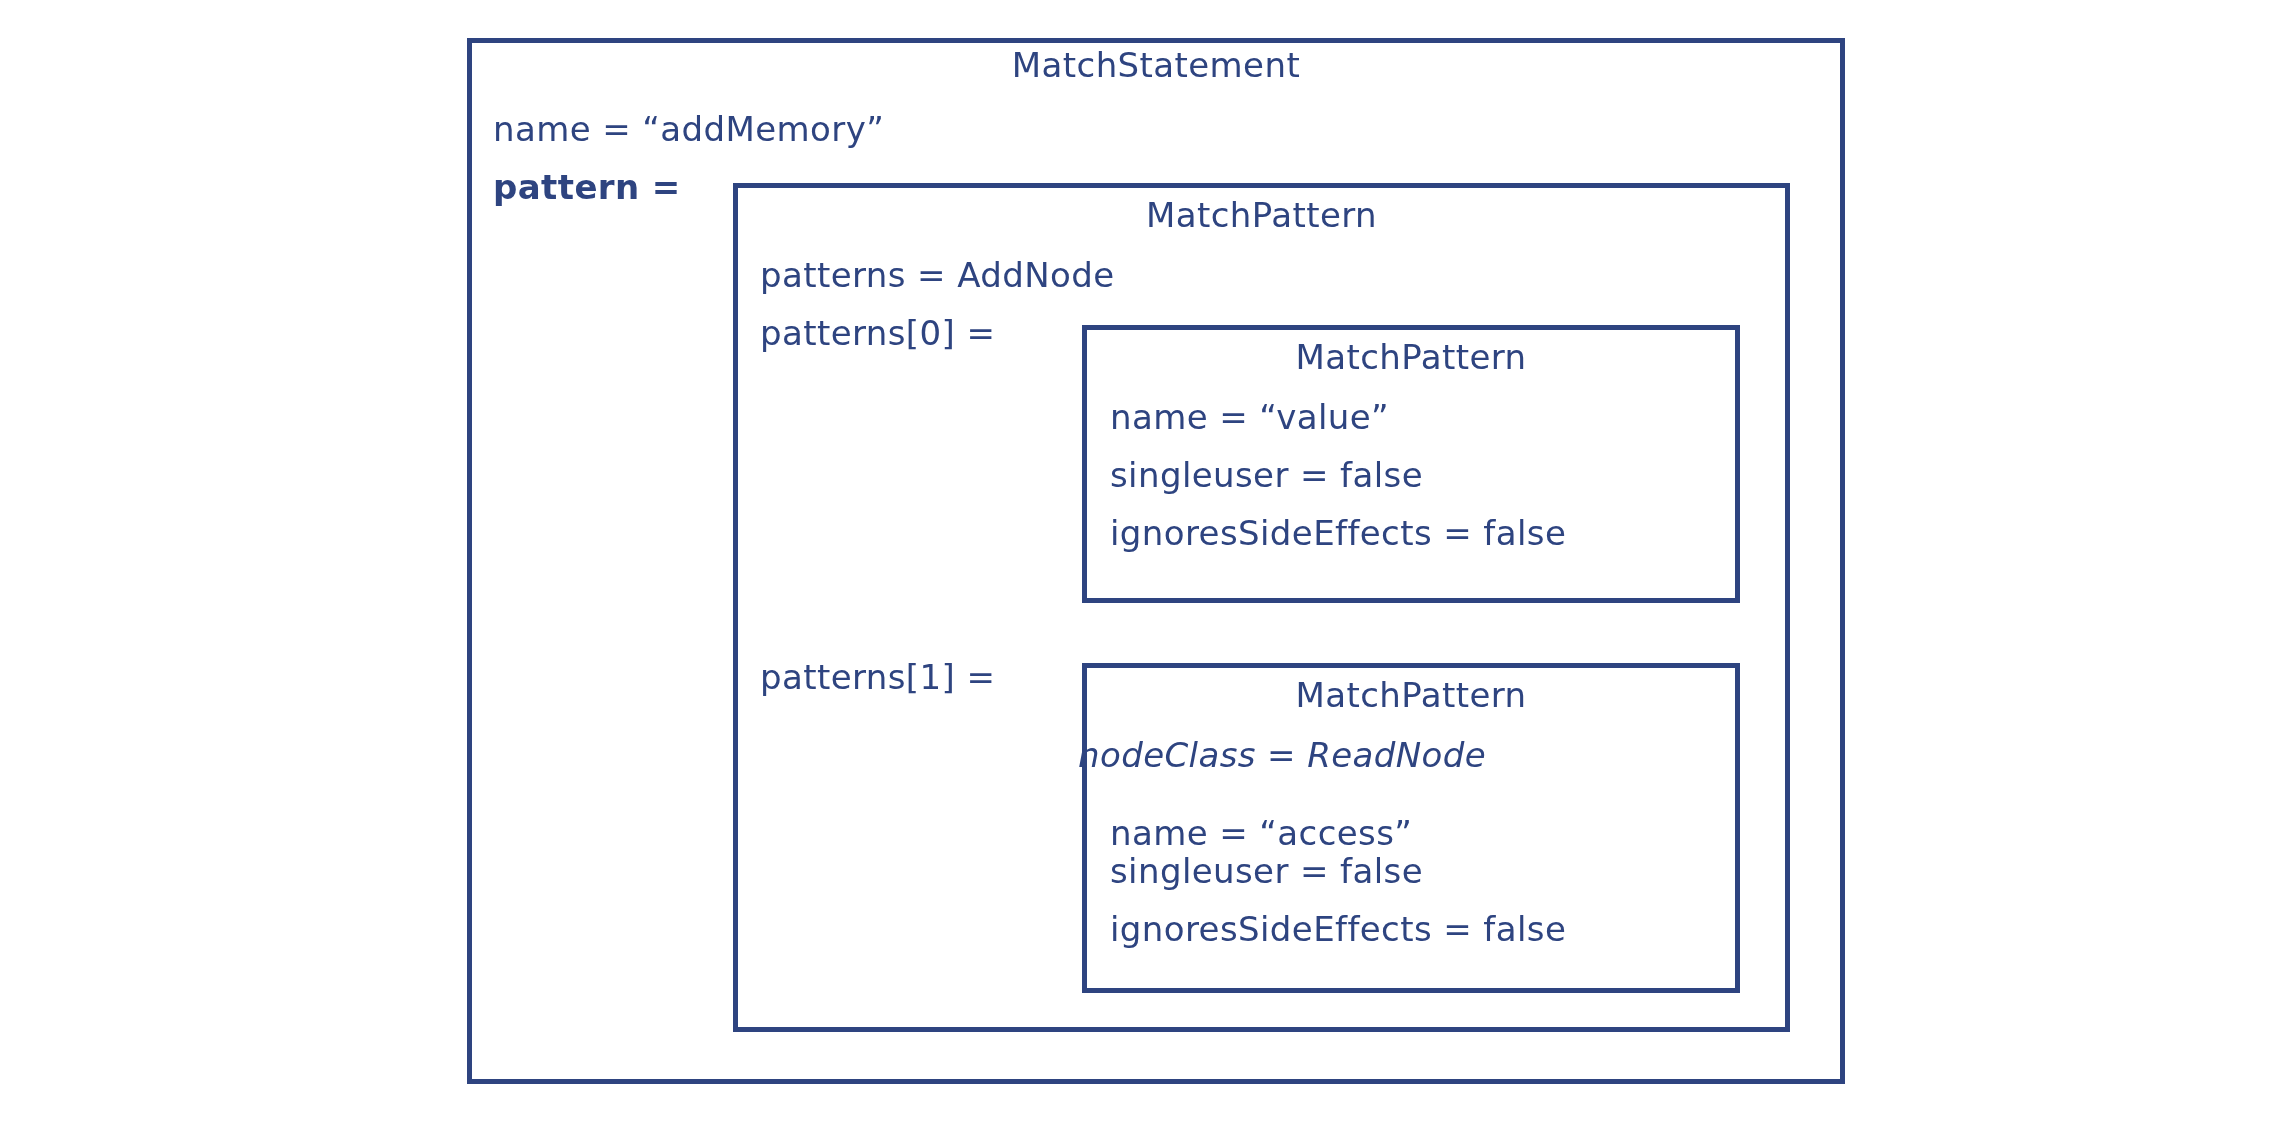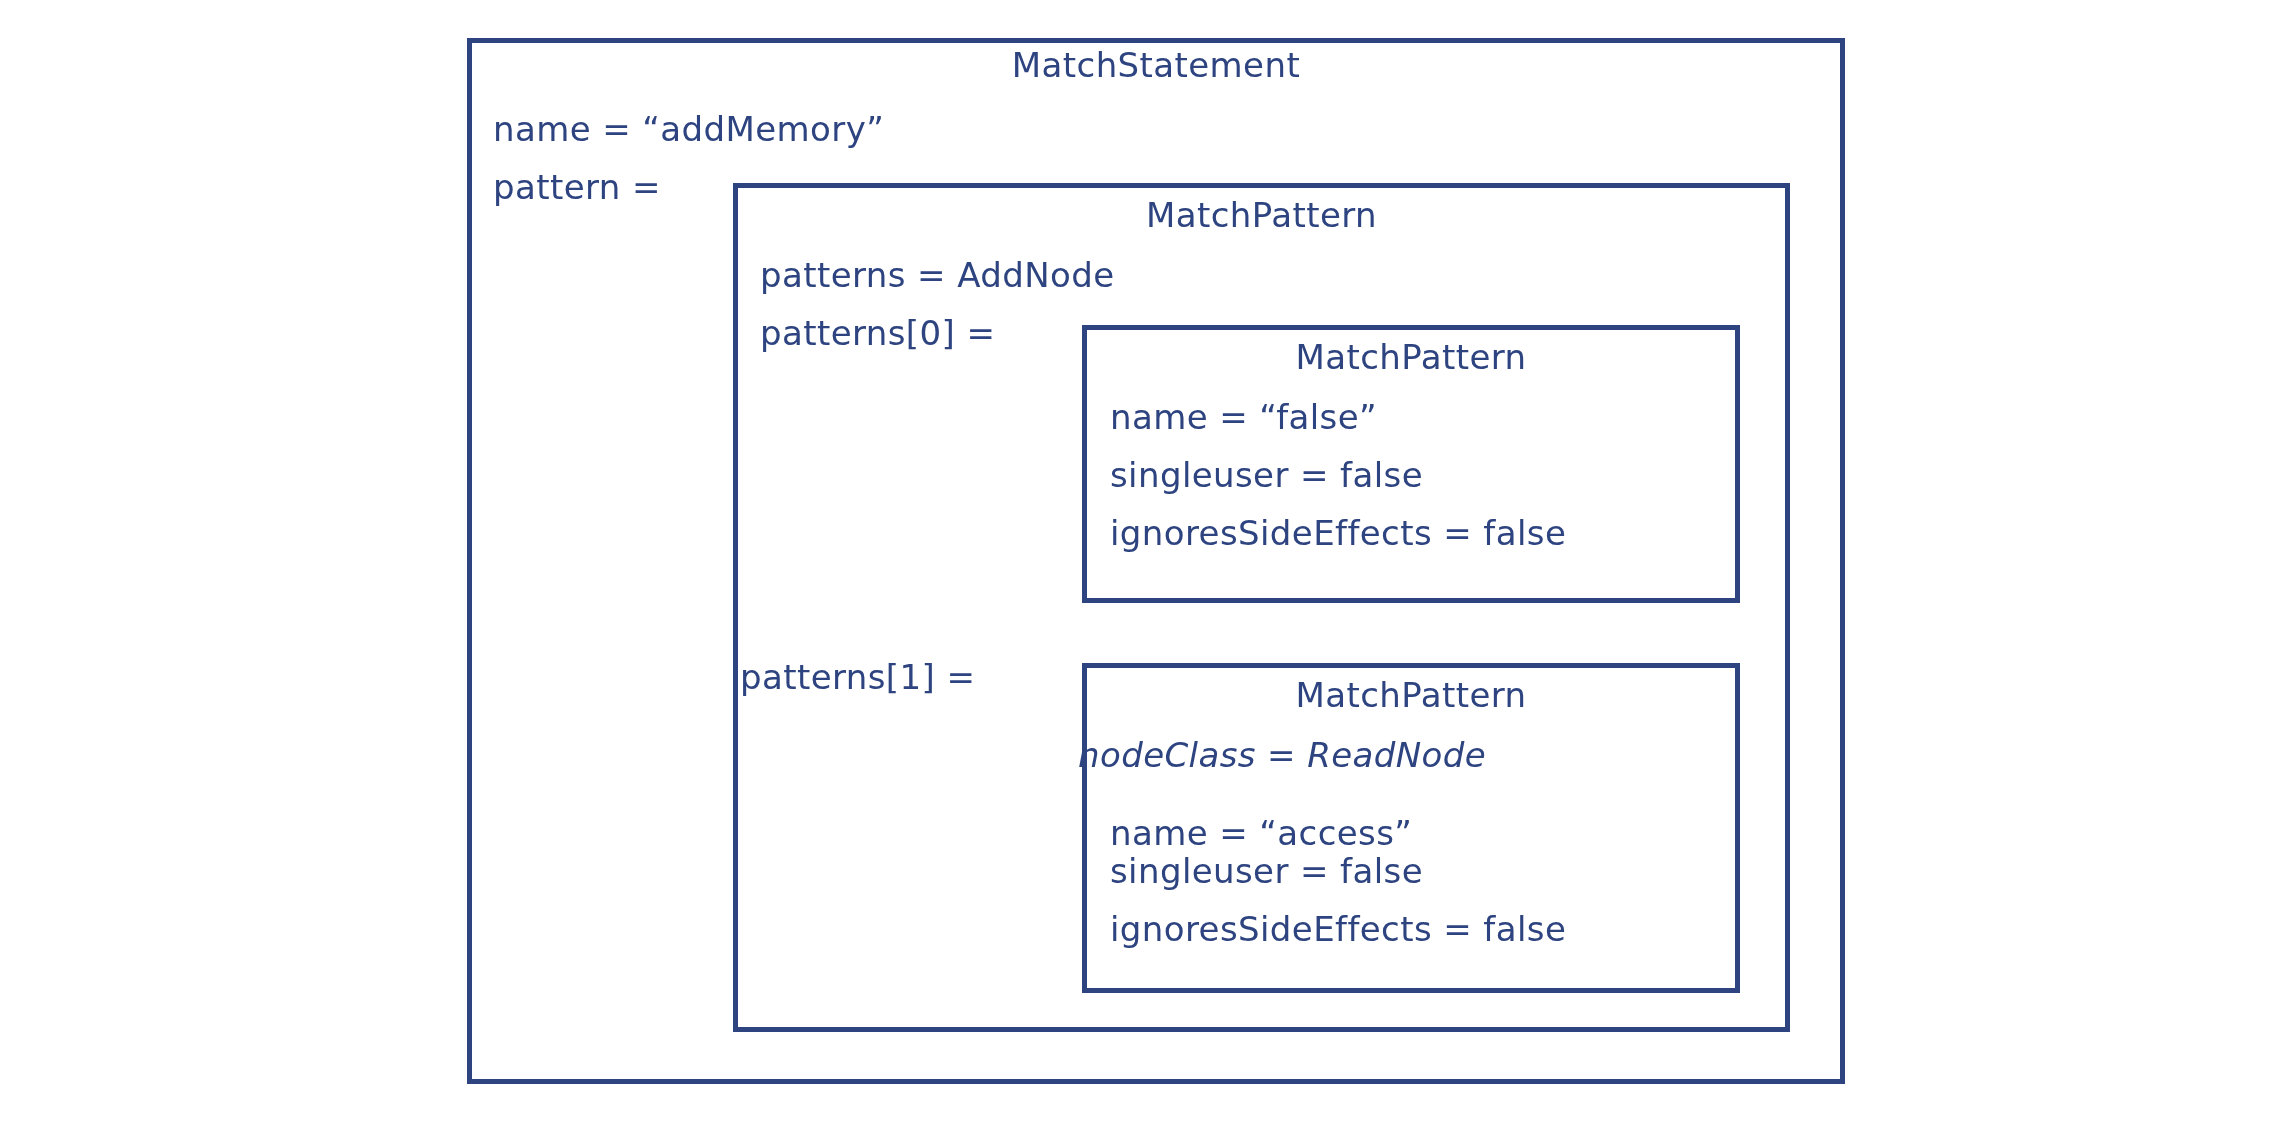--- a/index.html
+++ b/index.html
@@ -80,38 +80,39 @@
     top: 48px;
     width: 1378px;
   }
   #outer-field-name {
     left: 493px;
     top: 112px;
   }
   #outer-field-pattern {
     left: 493px;
     top: 170px;
+    font-weight: bold;
   }
 
   
   #middle-title {
     left: 733px;
     top: 198px;
     width: 1057px;
   }
   #middle-field-nodeclass {
     left: 760px;
     top: 258px;
   }
   #middle-field-patterns0 {
     left: 760px;
     top: 316px;
   }
   #middle-field-patterns1 {
-    left: 740px;
+    left: 760px;
     top: 660px;
     text-align: center;
   }
 
   
   #inner0-title {
     left: 1082px;
     top: 340px;
     width: 658px;
   }
@@ -150,21 +151,21 @@
   <div class="txt" id="middle-field-nodeclass">patterns = AddNode</div>
 
   <div class="txt" id="middle-field-patterns0">patterns[0] =</div>
 
   <div class="txt" id="middle-field-patterns1">patterns[1] =</div>
 
   <div class="box" id="inner-box-0"></div>
 
   <div class="txt title" id="inner0-title">MatchPattern</div>
 
-  <div class="txt" id="inner0-line-0">name = “false”</div>
+  <div class="txt" id="inner0-line-0">name = “value”</div>
 
   <div class="txt" id="inner0-line-1">singleuser = false</div>
 
   <div class="txt" id="inner0-line-2">ignoresSideEffects = false</div>
 
   <div class="box" id="inner-box-1"></div>
 
   <div class="txt title" id="inner1-title">MatchPattern</div>
 
   <div class="txt" id="inner1-line-0">nodeClass = ReadNode</div>

